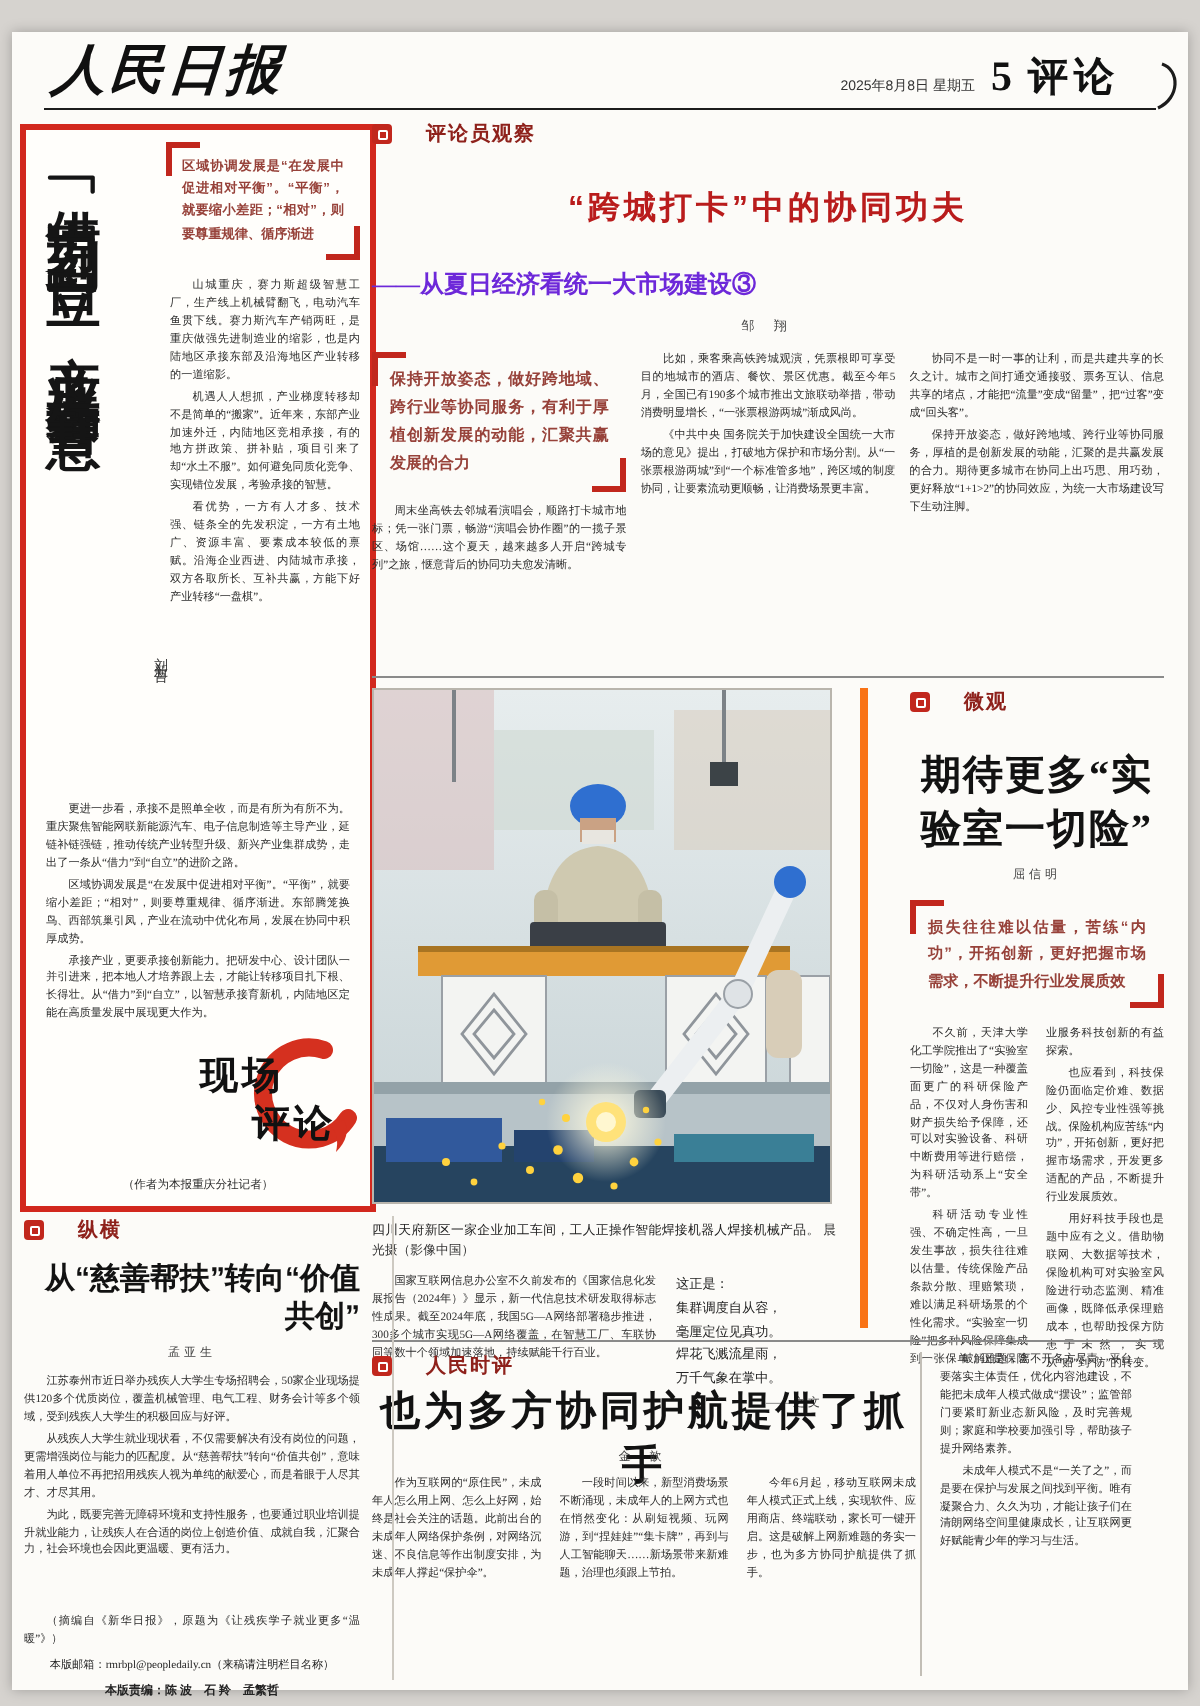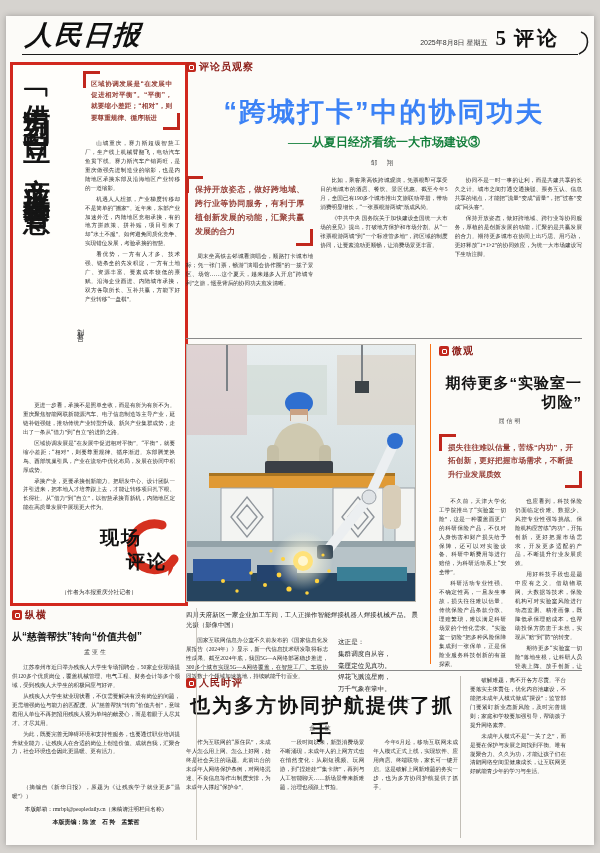--- a/index.html
+++ b/index.html
@@ -7,21 +7,21 @@
   .paper{position:absolute;left:6px;top:16px;width:588px;height:829px;background:#fcfbf8;box-shadow:0 0 6px rgba(0,0,0,.25);}
   
   .header{position:absolute;left:16px;right:16px;top:8px;height:30px;border-bottom:1.6px solid #1c1c1c;}
   .masthead{position:absolute;left:4px;bottom:1px;font-size:27px;font-weight:bold;font-style:italic;letter-spacing:2px;color:#101010;transform:skewX(-4deg);font-family:"Liberation Serif",serif;}
   .hright{position:absolute;right:18px;bottom:2px;display:flex;align-items:baseline;gap:8px;}
   .hdate{font-size:7px;color:#333;font-family:"Liberation Sans",sans-serif;}
   .hpage{font-size:21px;font-weight:bold;color:#111;font-family:"Liberation Serif",serif;}
   .hsection{font-size:20px;font-weight:900;color:#111;letter-spacing:3px;font-family:"Liberation Sans",sans-serif;}
   .hcurve{position:absolute;right:-14px;bottom:-1px;}
   
-  .lbl{display:flex;align-items:center;gap:3px;font-family:"Liberation Sans",sans-serif;font-weight:bold;font-size:10px;color:#8e211b;letter-spacing:1px;}
+  .lbl{display:flex;align-items:center;gap:17px;font-family:"Liberation Sans",sans-serif;font-weight:bold;font-size:10px;color:#8e211b;letter-spacing:1px;}
   .logo{width:10px;height:10px;background:#c1271d;border-radius:2px;position:relative;flex:0 0 auto;}
   .logo::after{content:"";position:absolute;inset:2.5px;border:1.4px solid #fff;border-radius:1px;}
   
   .body-txt p{margin:0 0 2px 0;font-size:5.6px;line-height:1.6;color:#2d2d2d;text-align:justify;text-indent:2em;}
   .cornered{position:relative;}
   .cornered::before{content:"";position:absolute;left:0;top:0;width:14px;height:14px;border-left:3px solid #c1271d;border-top:3px solid #c1271d;}
   .cornered::after{content:"";position:absolute;right:0;bottom:0;width:14px;height:14px;border-right:3px solid #c1271d;border-bottom:3px solid #c1271d;}
   .pullquote{color:#97423a;font-weight:bold;font-size:8px;line-height:1.75;text-align:justify;padding:7px 9px;font-family:"Liberation Sans",sans-serif;}
   .hline{border-top:1px solid #8a8a8a;}
   
@@ -31,54 +31,54 @@
   .vert-head{position:absolute;left:8px;top:14px;height:492px;writing-mode:vertical-rl;text-orientation:upright;font-family:"Liberation Sans",sans-serif;font-weight:900;font-size:27px;letter-spacing:5px;color:#151515;line-height:1.1;}
   .vert-author{position:absolute;left:62px;top:258px;writing-mode:vertical-rl;text-orientation:upright;font-size:7px;color:#333;letter-spacing:3px;}
   .feat-top{position:absolute;left:72px;top:74px;width:95px;height:256px;overflow:hidden;}
   .feat-bottom{position:absolute;left:10px;top:336px;width:152px;height:158px;overflow:hidden;}
   .feat-footer{position:absolute;left:0;right:0;bottom:6px;text-align:center;font-size:5.8px;color:#2d2d2d;}
   .badge{position:absolute;right:5px;bottom:22px;width:88px;height:62px;}
   .badge .b1{position:absolute;left:8px;top:6px;font-size:19px;font-weight:900;color:#111;font-family:"Liberation Sans",sans-serif;letter-spacing:2px;}
   .badge .b2{position:absolute;left:34px;top:30px;font-size:19px;font-weight:900;color:#111;font-family:"Liberation Sans",sans-serif;letter-spacing:2px;}
   
   .observer{position:absolute;left:180px;right:12px;top:44px;height:276px;}
-  .obs-head{position:absolute;left:0;right:0;top:34px;text-align:center;font-size:27px;font-weight:900;letter-spacing:2px;color:#3b82f6;font-family:"Liberation Sans",sans-serif;}
-  .obs-sub{position:absolute;left:0;right:0;top:74px;text-align:center;font-size:12px;font-weight:bold;color:#15803d;}
+  .obs-head{position:absolute;left:0;right:0;top:34px;text-align:center;font-size:16px;font-weight:900;letter-spacing:2px;color:#b91c1c;font-family:"Liberation Sans",sans-serif;}
+  .obs-sub{position:absolute;left:0;right:0;top:74px;text-align:left;font-size:12px;font-weight:bold;color:#6d28d9;}
   .obs-author{position:absolute;left:0;right:0;top:99px;text-align:center;font-size:6.5px;color:#444;letter-spacing:4px;}
   .obs-cols{position:absolute;left:0;right:0;top:116px;bottom:0;display:flex;gap:7px;overflow:hidden;}
   .obs-col{flex:1;overflow:hidden;}
   .obs-col .pullquote{margin-bottom:6px;}
   
   .photo-block{position:absolute;left:180px;top:328px;width:232px;}
   .photo-frame{width:228px;height:256px;border:1px solid #b9b5ad;background:#dfe7e9;}
   .caption{margin-top:4px;font-size:6.4px;line-height:1.55;color:#222;text-align:justify;}
   .caption .credit{color:#333;}
   .photo-note{margin-top:6px;display:flex;gap:10px;}
   .pnote-txt{width:142px;overflow:hidden;height:52px;}
   .pnote-verse{width:72px;font-size:6.6px;line-height:1.8;color:#222;}
   .pnote-verse div{white-space:nowrap;}
   .pnote-sign{text-align:right;font-size:6px;color:#444;margin-top:1px;}
-  .micro{position:absolute;left:424px;right:12px;top:328px;height:320px;border-left:1px solid #f97316;padding-left:8px;}
-  .micro-head{margin-top:16px;text-align:right;font-size:15px;font-weight:900;color:#121212;font-family:Liberation Sans, sans-serif;letter-spacing:1px;}
+  .micro{position:absolute;left:424px;right:12px;top:328px;height:320px;border-left:4px solid #f97316;padding-left:21px;}
+  .micro-head{margin-top:16px;text-align:center;font-size:20px;font-weight:900;color:#121212;font-family:Liberation Serif, serif;letter-spacing:1px;}
   .micro-author{text-align:center;font-size:6px;color:#444;letter-spacing:2px;margin-top:5px;}
   .micro .pullquote{font-size:7.6px;margin-top:8px;}
   .micro-body{margin-top:9px;height:188px;overflow:hidden;column-count:2;column-gap:9px;}
   .divider2{position:absolute;left:180px;right:12px;top:322px;}
   .divider3{position:absolute;left:180px;right:12px;top:654px;}
   
   .shiping{position:absolute;left:180px;right:28px;top:660px;height:162px;}
   .shp-main{position:absolute;left:0;top:0;bottom:0;right:108px;}
   .shp-head{position:absolute;left:0;right:0;top:16px;text-align:center;font-size:20px;font-weight:900;letter-spacing:2px;color:#121212;font-family:"Liberation Sans",sans-serif;}
   .shp-author{position:absolute;left:0;right:0;top:48px;text-align:center;font-size:6px;color:#444;letter-spacing:4px;}
   .shp-cols{position:absolute;left:0;right:0;top:62px;bottom:0;display:flex;gap:9px;overflow:hidden;}
   .shp-col{flex:1;overflow:hidden;}
   .shp-col4{position:absolute;right:0;top:0;bottom:0;width:96px;border-left:1px solid #c2beb6;padding-left:9px;overflow:hidden;}
   
   .zongheng{position:absolute;left:6px;top:592px;width:168px;height:232px;border-right:1px solid #cdc9c1;padding-right:16px;}
-  .zh-head{margin-top:8px;text-align:left;font-size:10px;font-weight:900;color:#121212;font-family:"Liberation Sans",sans-serif;}
+  .zh-head{margin-top:8px;text-align:right;font-size:15px;font-weight:900;color:#121212;font-family:"Liberation Sans",sans-serif;}
   .zh-author{text-align:center;font-size:6px;color:#444;letter-spacing:2px;margin-top:4px;}
   .zh-body{margin-top:6px;height:118px;overflow:hidden;}
   .src-note{font-size:5.6px;color:#2d2d2d;text-align:justify;margin-top:2px;text-indent:2em;line-height:1.6;}
   .pf-line{font-size:5.6px;color:#222;text-align:center;margin-top:4px;line-height:1.6;}
   .pf-editors{font-size:6px;font-weight:bold;}
 </style>
 </head>
 <body>
 
 <div class="paper">

